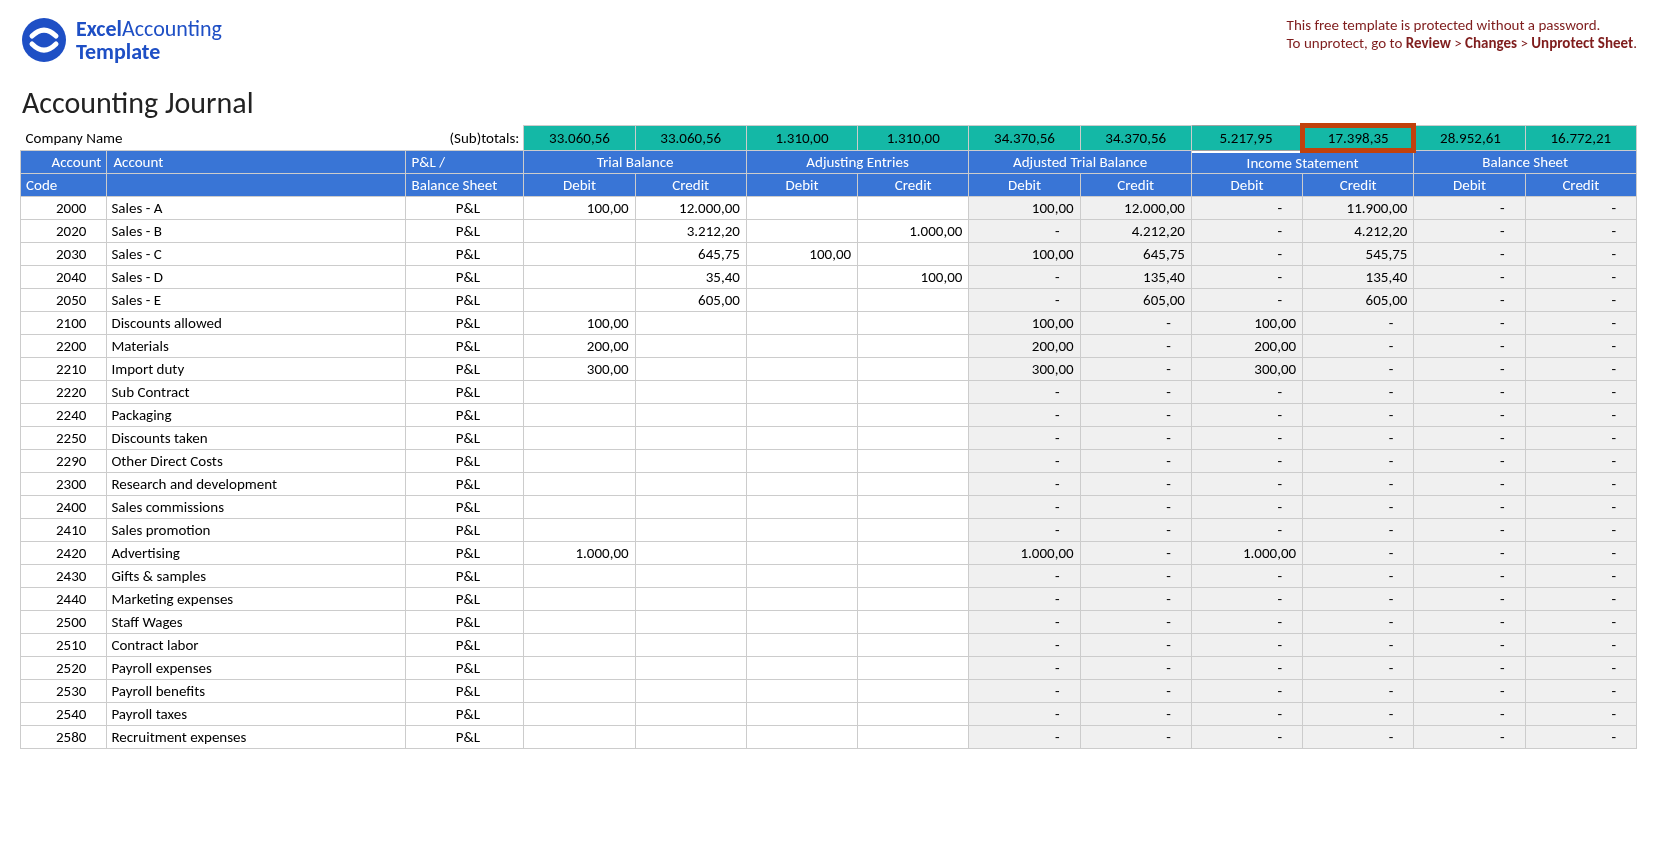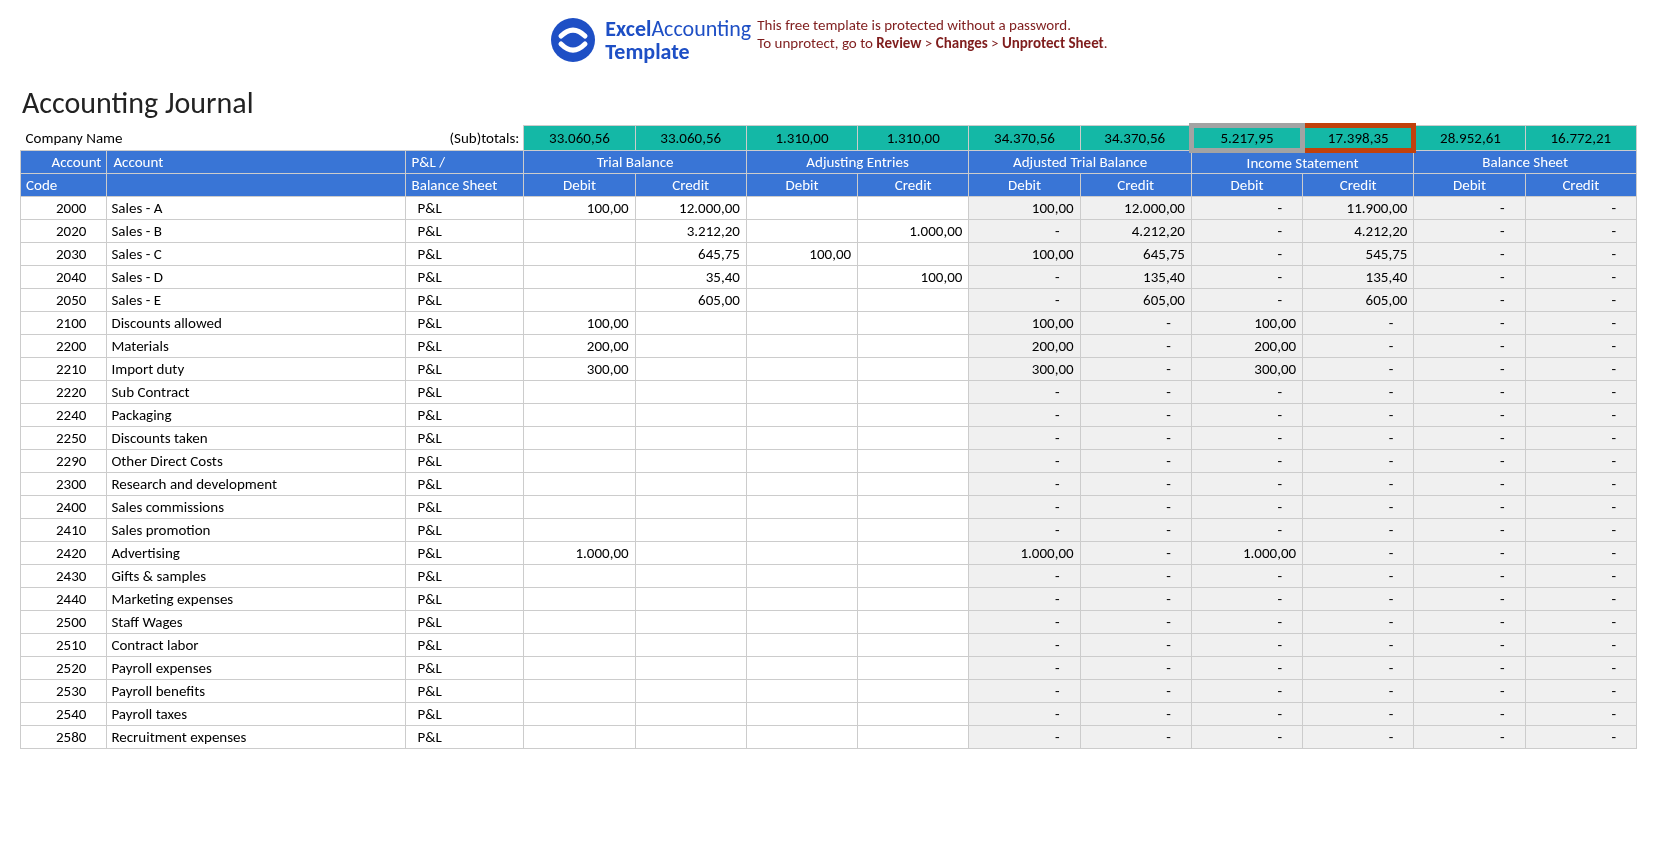--- a/index.html
+++ b/index.html
@@ -5,21 +5,21 @@
   * { box-sizing: border-box; margin: 0; padding: 0; }
   body {
     font-family: "Segoe UI", Calibri, Arial, sans-serif;
     background: #fff;
     color: #000;
     font-size: 15px;
     padding: 8px 20px;
   }
   .header {
     display: flex;
-    justify-content: center;
+    justify-content: space-between;
     align-items: flex-start;
     margin-bottom: 20px;
     gap: 6px;
   }
   .logo-block {
     display: flex;
     align-items: center;
     gap: 8px;
     margin-top: 8px;
   }
@@ -36,21 +36,21 @@
   .note b { font-weight: 700; }
   .page-title { font-size: 30px; font-weight: 400; color: #222; margin: 10px 0 2px 2px; }
   table { border-collapse: collapse; width: 100%; table-layout: fixed; }
   td, th { border: 1px solid #ccc; padding: 1px 5px; height: 23px; font-weight: 400; vertical-align: middle; white-space: nowrap; overflow: hidden; }
   .hdr-blue { background: #3975d6; color: #fff; text-align: center; }
   .hdr-blue-left { background: #3975d6; color: #fff; text-align: left; padding-left: 6px; }
   .subtotals-label { text-align: right; border: none; padding-right: 4px; }
   .subtotal-val { text-align: center; background: #14b8a6; }
   .code { text-align: center; border-right: 1px solid #ccc; padding-left: 20px; }
   .acct-name { text-align: left; padding-left: 4px; }
-  .type { text-align: left; padding-left: 12px; }
+  .type { text-align: center; padding-left: 12px; }
   .num { text-align: right; padding-right: 6px; }
   .shaded { background: #f0f0f0; }
   .dash { text-align: right; padding-right: 20px; }
   col.c-code { width: 80px; }
   col.c-acct { width: 276px; }
   col.c-type { width: 110px; }
   col.c-num { width: 103px; }
   .company-row td { border: none; }
   .company-label { font-size: 15px; }
 </style>
@@ -98,21 +98,21 @@
   <tbody>
       <tr class="company-row">
     <td colspan="2" class="company-label">Company Name</td>
     <td class="subtotals-label">(Sub)totals:</td>
     <td class="subtotal-val" style="border:1px solid #ccc">33.060,56</td>
     <td class="subtotal-val" style="border:1px solid #ccc">33.060,56</td>
     <td class="subtotal-val" style="border:1px solid #ccc">1.310,00</td>
     <td class="subtotal-val" style="border:1px solid #ccc">1.310,00</td>
     <td class="subtotal-val" style="border:1px solid #ccc">34.370,56</td>
     <td class="subtotal-val" style="border:1px solid #ccc">34.370,56</td>
-    <td class="subtotal-val" style="border:5px solid #a3a3a3">5.217,95</td>
+    <td class="subtotal-val" style="border:1px solid #a3a3a3">5.217,95</td>
     <td class="subtotal-val" style="border:5px solid #c2410c">17.398,35</td>
     <td class="subtotal-val" style="border:1px solid #ccc">28.952,61</td>
     <td class="subtotal-val" style="border:1px solid #ccc">16.772,21</td>
   </tr>
   <tr>
     <th class="hdr-blue" style="text-align:right">Account</th>
     <th class="hdr-blue-left">Account</th>
     <th class="hdr-blue-left">P&amp;L /</th>
     <th class="hdr-blue" colspan="2">Trial Balance</th>
     <th class="hdr-blue" colspan="2">Adjusting Entries</th>

